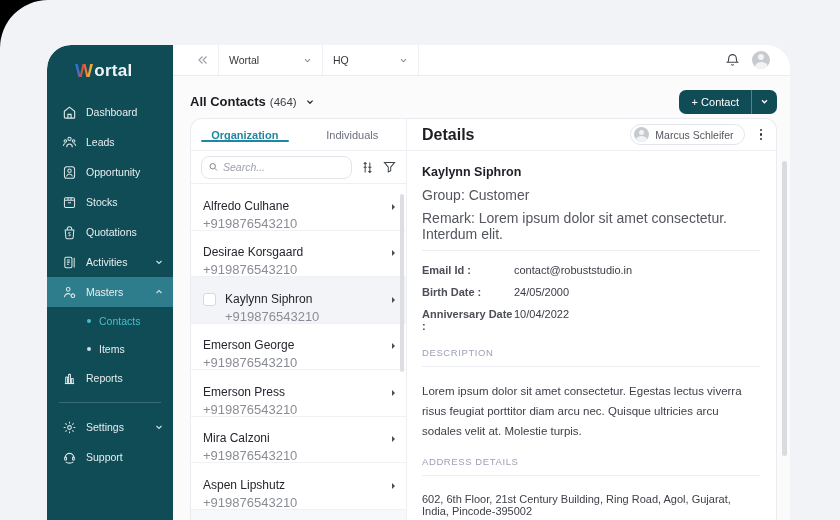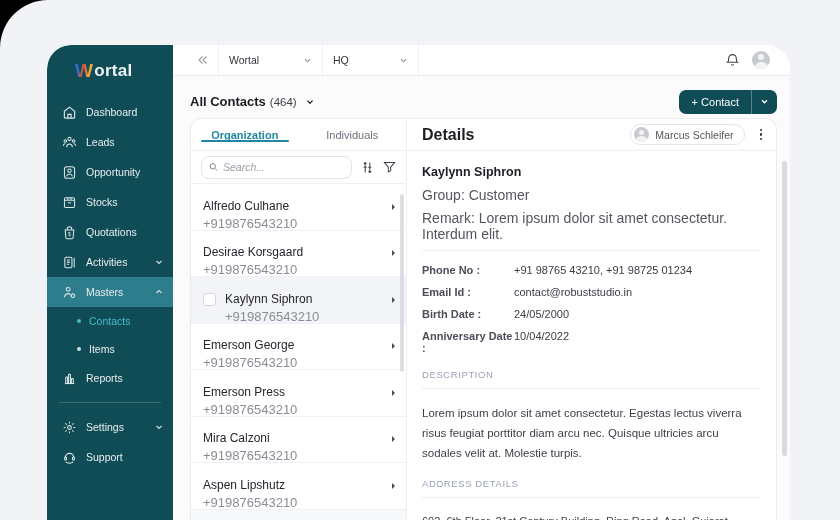--- a/index.html
+++ b/index.html
@@ -20,21 +20,21 @@
   .logo { height:52px; display:flex; align-items:center; padding-left:28px;
     font-size:17px; font-weight:bold; letter-spacing:.3px; }
   .logo .w { font-size:19px; background:linear-gradient(100deg,#2e6fd8 20%,#e8542f 45%,#f0a63a 75%,#f4c53a 100%);
     -webkit-background-clip:text; background-clip:text; color:transparent; margin-right:1px;}
   .nav-item { height:30px; display:flex; align-items:center; padding:0 10px 0 15px;
     font-size:10.5px; color:#e8eef0; cursor:pointer; }
   .nav-item .ic { width:15px; height:15px; margin-right:9px; flex-shrink:0; color:#dde8ea; }
   .nav-item .ic svg { width:15px; height:15px; display:block; }
   .nav-item .chev { margin-left:auto; color:#cfdde0; }
   .nav-item.selected { background:#2e7d8c; }
-  .sub-item { height:28px; display:flex; align-items:center; padding-left:30px;
+  .sub-item { height:28px; display:flex; align-items:center; padding-left:40px;
     font-size:10.5px; color:#e8eef0; cursor:pointer; }
   .sub-item .dot { width:4px; height:4px; border-radius:50%; background:#cfdde0; margin-right:8px; }
   .sub-item.active { color:#49bccd; }
   .sub-item.active .dot { background:#49bccd; }
   .side-divider { height:1px; background:rgba(255,255,255,.18); margin:9px 12px; }
 
   
   .main { flex:1; display:flex; flex-direction:column; min-width:0; position:relative; }
 
   .topbar { height:31px; background:#fff; border-bottom:1px solid #eaecf0;
@@ -460,24 +460,20 @@
           </div>
 
           <div class="details-body">
             <div class="d-name">Kaylynn Siphron</div>
             <div class="d-line">Group: Customer</div>
             <div class="d-line">Remark: Lorem ipsum dolor sit amet consectetur. Interdum elit.</div>
 
             <div class="section-divider"></div>
             <div class="info-rows">
               <div class="info-row">
-                <span class="info-label">Phone No :</span>
-                <span class="info-value">+91 98765 43210, +91 98725 01234</span>
-              </div>
-              <div class="info-row">
                 <span class="info-label">Email Id :</span>
                 <span class="info-value">contact@robuststudio.in</span>
               </div>
               <div class="info-row">
                 <span class="info-label">Birth Date :</span>
                 <span class="info-value">24/05/2000</span>
               </div>
               <div class="info-row">
                 <span class="info-label">Anniversary Date :</span>
                 <span class="info-value">10/04/2022</span>

